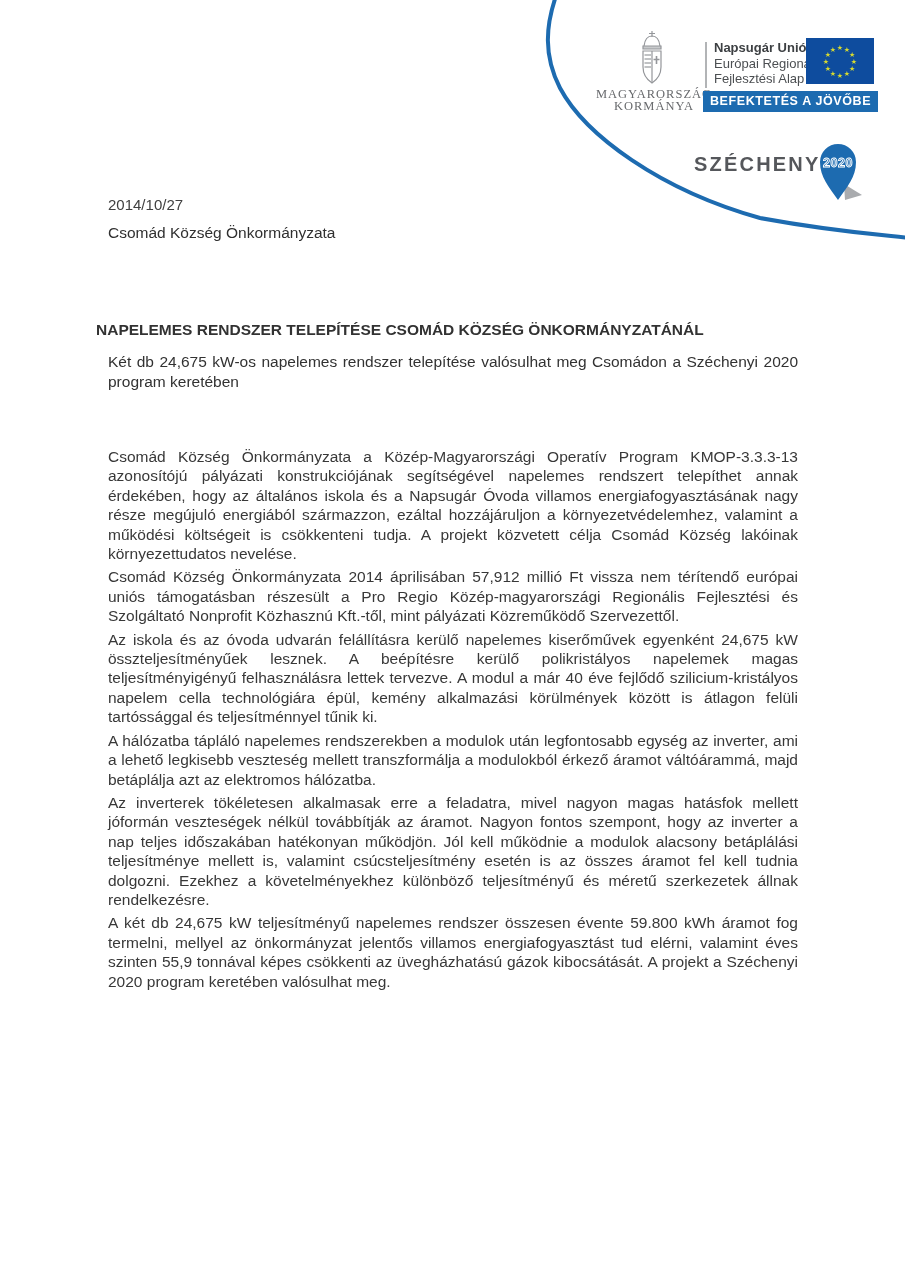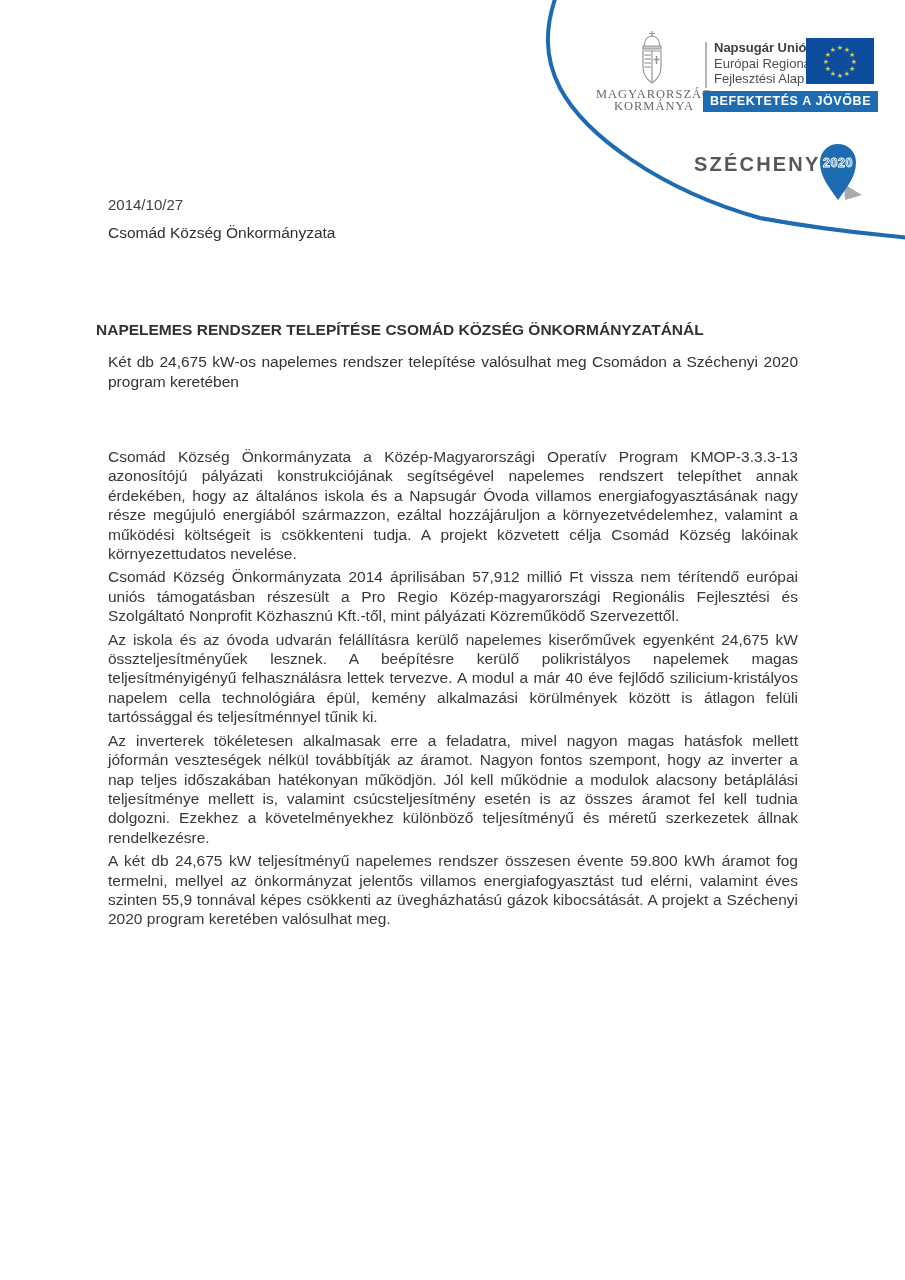--- a/index.html
+++ b/index.html
@@ -122,17 +122,18 @@
 
   <div class="abs doc-date">2014/10/27</div>
   <div class="abs doc-org">Csomád Község Önkormányzata</div>
   <div class="abs doc-subtitle">NAPELEMES RENDSZER TELEPÍTÉSE CSOMÁD KÖZSÉG ÖNKORMÁNYZATÁNÁL</div>
   <div class="abs doc-lead">Két db 24,675 kW-os napelemes rendszer telepítése valósulhat meg Csomádon a Széchenyi 2020 program keretében</div>
 
   <div class="abs doc-body">
     <p>Csomád Község Önkormányzata a Közép-Magyarországi Operatív Program KMOP-3.3.3-13 azonosítójú pályázati konstrukciójának segítségével napelemes rendszert telepíthet annak érdekében, hogy az általános iskola és a Napsugár Óvoda villamos energiafogyasztásának nagy része megújuló energiából származzon, ezáltal hozzájáruljon a környezetvédelemhez, valamint a működési költségeit is csökkenteni tudja. A projekt közvetett célja Csomád Község lakóinak környezettudatos nevelése.</p>
     <p>Csomád Község Önkormányzata 2014 áprilisában 57,912 millió Ft vissza nem térítendő európai uniós támogatásban részesült a Pro Regio Közép-magyarországi Regionális Fejlesztési és Szolgáltató Nonprofit Közhasznú Kft.-től, mint pályázati Közreműködő Szervezettől.</p>
     <p>Az iskola és az óvoda udvarán felállításra kerülő napelemes kiserőművek egyenként 24,675 kW összteljesítményűek lesznek. A beépítésre kerülő polikristályos napelemek magas teljesítményigényű felhasználásra lettek tervezve. A modul a már 40 éve fejlődő szilicium-kristályos napelem cella technológiára épül, kemény alkalmazási körülmények között is átlagon felüli tartóssággal és teljesítménnyel tűnik ki.</p>
+    <p>A hálózatba tápláló napelemes rendszerekben a modulok után legfontosabb egység az inverter, ami a lehető legkisebb veszteség mellett transzformálja a modulokból érkező áramot váltóárammá, majd betáplálja azt az elektromos hálózatba.</p>
     <p>Az inverterek tökéletesen alkalmasak erre a feladatra, mivel nagyon magas hatásfok mellett jóformán veszteségek nélkül továbbítják az áramot. Nagyon fontos szempont, hogy az inverter a nap teljes időszakában hatékonyan működjön. Jól kell működnie a modulok alacsony betáplálási teljesítménye mellett is, valamint csúcsteljesítmény esetén is az összes áramot fel kell tudnia dolgozni. Ezekhez a követelményekhez különböző teljesítményű és méretű szerkezetek állnak rendelkezésre.</p>
     <p>A két db 24,675 kW teljesítményű napelemes rendszer összesen évente 59.800 kWh áramot fog termelni, mellyel az önkormányzat jelentős villamos energiafogyasztást tud elérni, valamint éves szinten 55,9 tonnával képes csökkenti az üvegházhatású gázok kibocsátását. A projekt a Széchenyi 2020 program keretében valósulhat meg.</p>
   </div>
 
 </div>
 
 </body></html>

